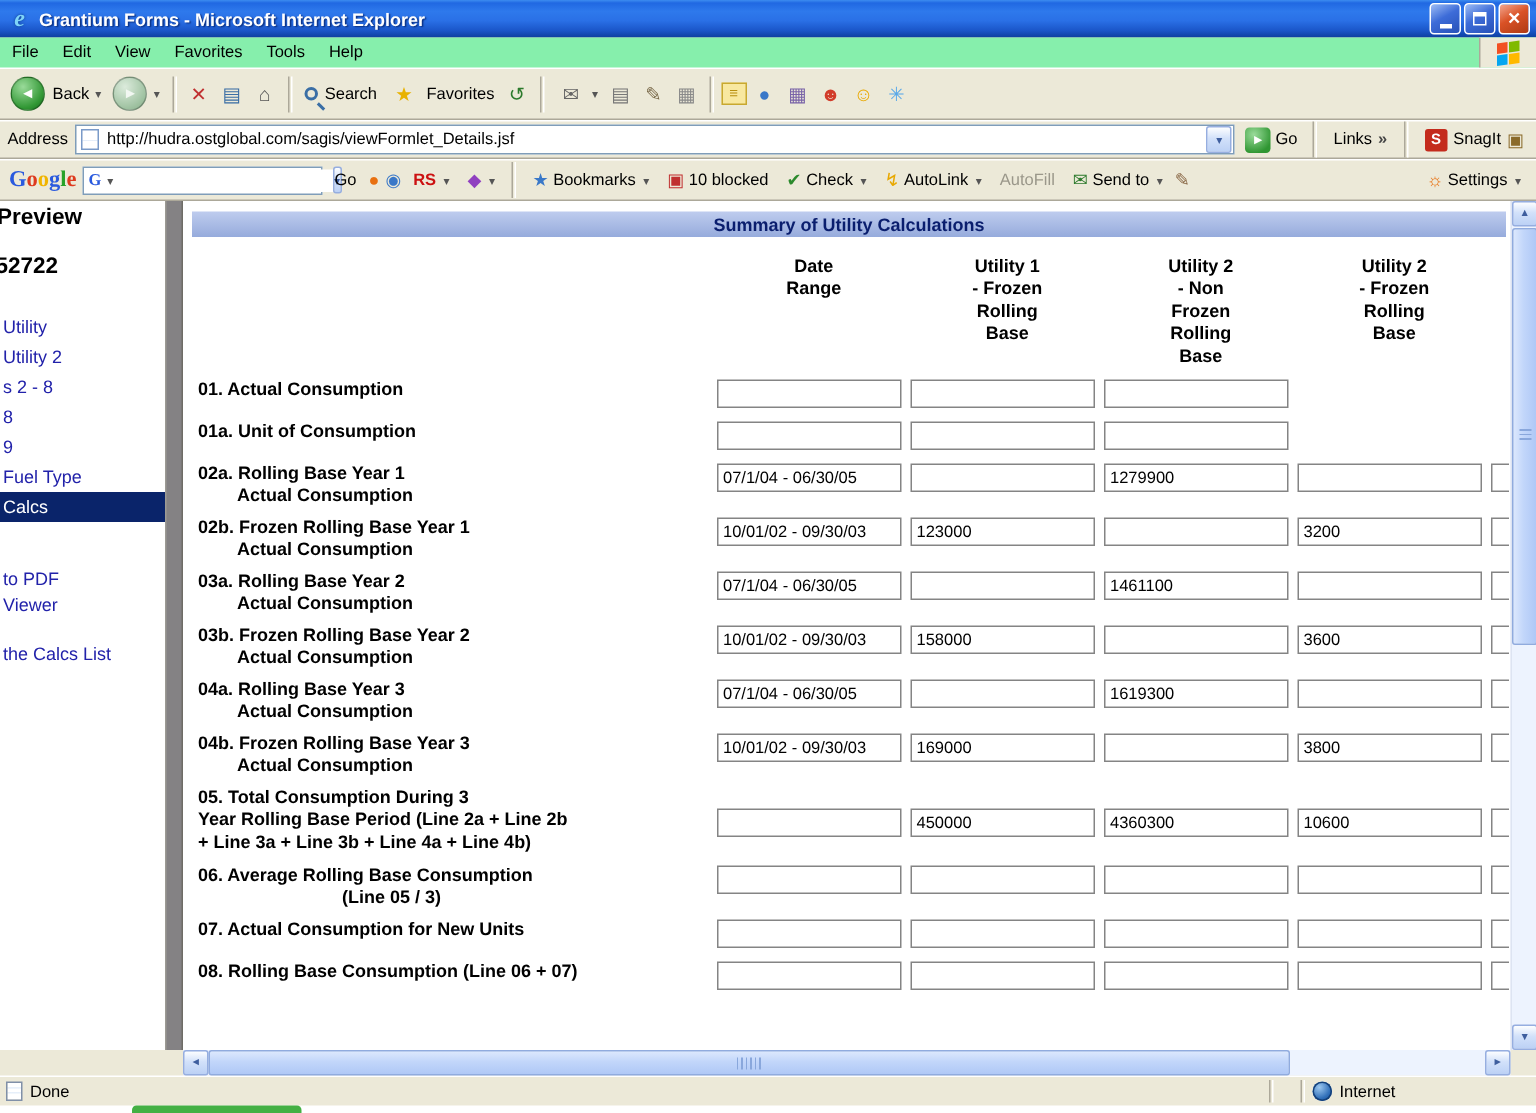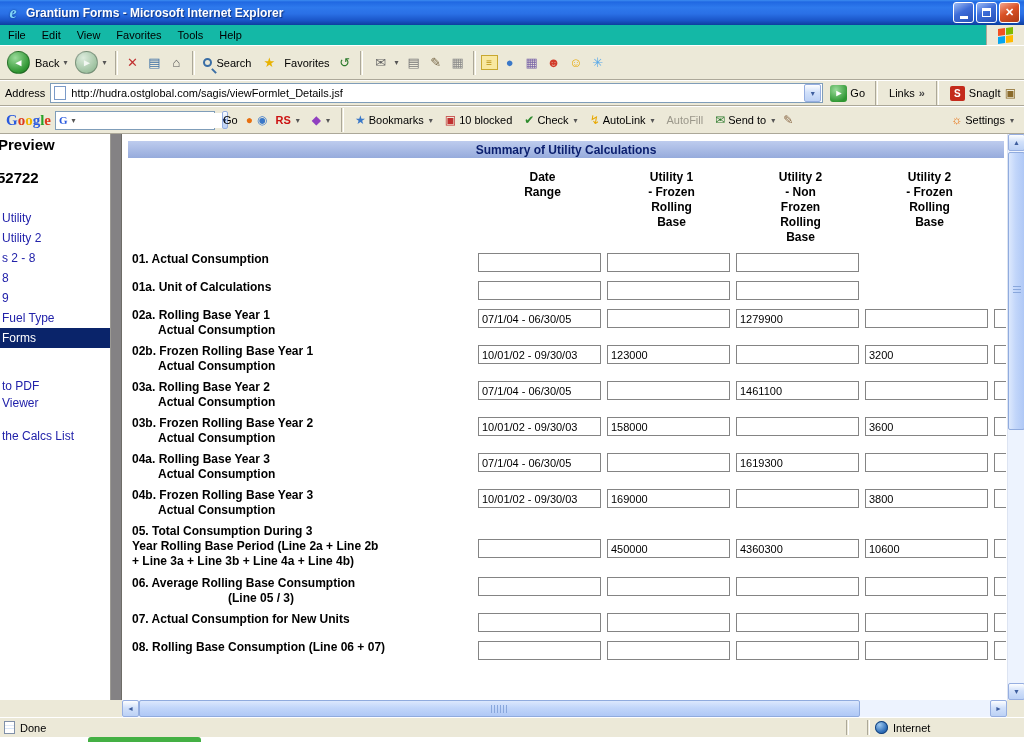--- a/index.html
+++ b/index.html
@@ -18,21 +18,21 @@
     white-space:nowrap;overflow:hidden}
   .winbtns{display:flex}
   .winbtn{width:21px;height:21px;margin-left:2px;border:1px solid #fff;border-radius:3px;
     display:flex;align-items:center;justify-content:center;color:#fff;font-size:11px;font-weight:bold}
   .btn-blue{background:linear-gradient(150deg,#9DBCF5 0%,#3D6CD8 45%,#2751B8 100%)}
   .btn-red{background:linear-gradient(150deg,#F2A68F 0%,#DA5226 45%,#AE3A14 100%)}
   .glyph-min{width:8px;height:3px;background:#fff;margin-top:10px}
   .glyph-max{width:9px;height:9px;border:1px solid #fff;border-top:3px solid #fff}
 
   
-  .menubar{flex:0 0 21px;display:flex;align-items:stretch;background:#14b8a6;border-bottom:1px solid #fff}
+  .menubar{flex:0 0 21px;display:flex;align-items:stretch;background:#86efac;border-bottom:1px solid #fff}
   .menu-items{display:flex}
   .menu-item{padding:4px 8px 0;font-size:11px;cursor:default}
   .winflag-box{margin-left:auto;width:38px;display:flex;align-items:center;justify-content:center;
     border-left:1px solid #ACA899;background:#ECE9D8}
   .flag{display:grid;grid-template-columns:7px 7px;grid-template-rows:7px 7px;gap:1px;transform:skewY(-8deg)}
   .flag i{display:block}
   .flag .f1{background:#F25022}.flag .f2{background:#7FBA00}.flag .f3{background:#05A6F0}.flag .f4{background:#FFB900}
 
   
   .toolbar{flex:0 0 34px;display:flex;align-items:center;background:#ECE9D8;
@@ -320,21 +320,21 @@
     <div class="sidebar">
       <div class="sb-title">Preview</div>
       <div class="sb-num">52722</div>
       <div class="sb-nav">
           <div class="sb-link">Utility</div>
           <div class="sb-link">Utility 2</div>
           <div class="sb-link">s 2 - 8</div>
           <div class="sb-link">8</div>
           <div class="sb-link">9</div>
           <div class="sb-link">Fuel Type</div>
-          <div class="sb-link sel">Forms</div>
+          <div class="sb-link sel">Calcs</div>
         </div>
       <div class="sb-actions">
           <div class="sb-link">to PDF</div>
           <div class="sb-link">Viewer</div>
         </div>
       <div class="sb-footer">
           <div class="sb-link">the Calcs List</div>
         </div>
     </div>
     <div class="splitter"></div>
@@ -365,21 +365,21 @@
             <div class="flabel">
               <div class="lbl">01. Actual Consumption</div>
             </div>
             <div class="fcell"><input class="fbox" style=""></div>
             <div class="fcell"><input class="fbox" style=""></div>
             <div class="fcell"><input class="fbox" style=""></div>
             <div class="fcell"></div>
           </div>
           <div class="frow one">
             <div class="flabel">
-              <div class="lbl">01a. Unit of Calculations</div>
+              <div class="lbl">01a. Unit of Consumption</div>
             </div>
             <div class="fcell"><input class="fbox" style=""></div>
             <div class="fcell"><input class="fbox" style=""></div>
             <div class="fcell"><input class="fbox" style=""></div>
             <div class="fcell"></div>
           </div>
           <div class="frow two">
             <div class="flabel">
               <div class="lbl">02a. Rolling Base Year 1</div>
               <div class="sub">Actual Consumption</div>

